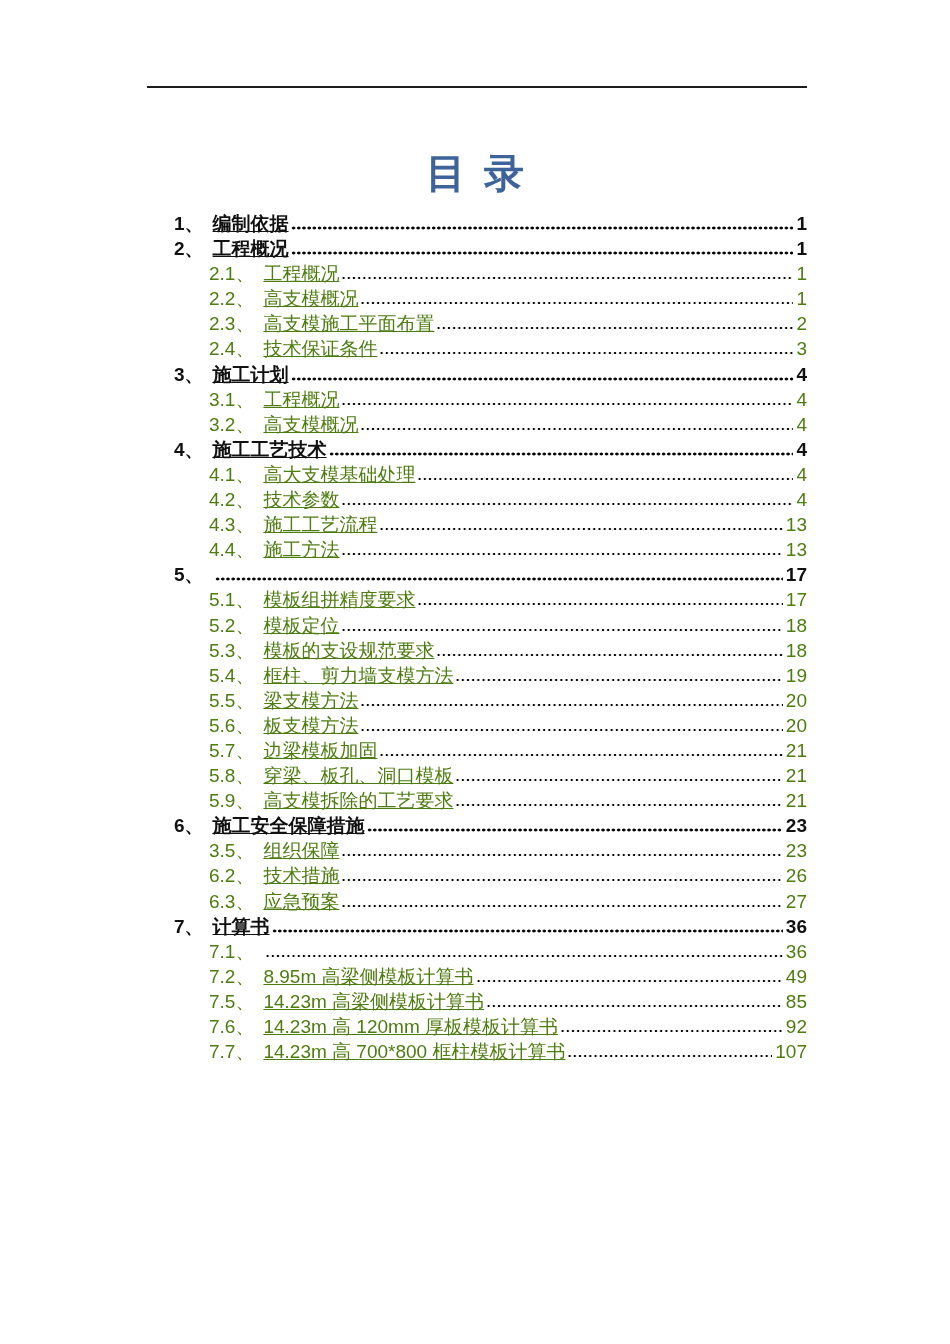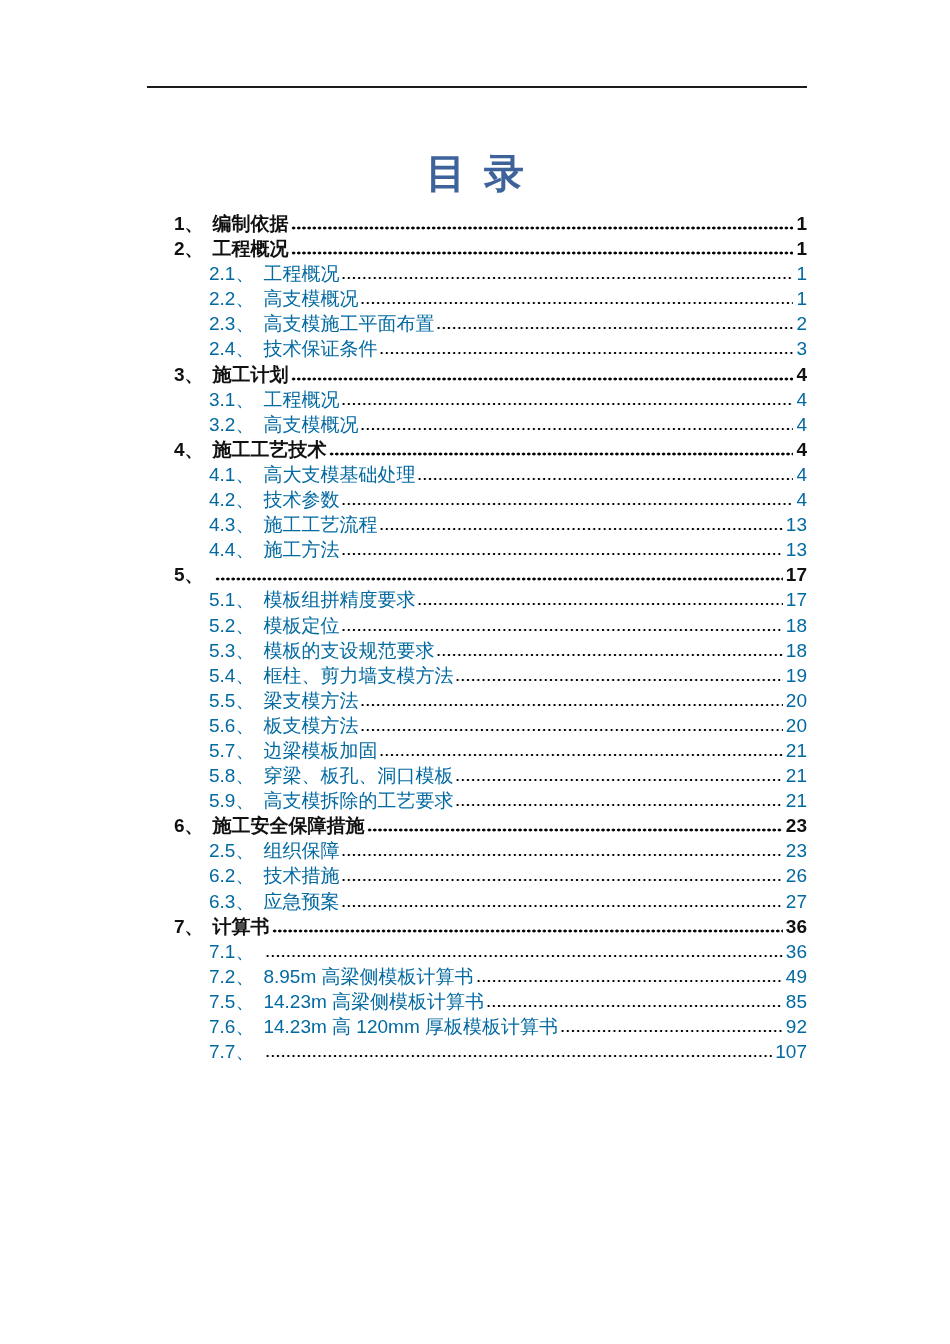--- a/index.html
+++ b/index.html
@@ -50,29 +50,30 @@
     font-size: 19px;
     line-height: 25.1px;
     white-space: nowrap;
   }
   .toc-row.level1 {
     font-weight: bold;
     padding-left: 27px;
   }
   .toc-row.level2 {
     padding-left: 62px;
-    color: #0369a1;
+    color: #4d7c0f;
     justify-content: flex-end;
   }
   .toc-row .num {
     margin-right: 9px;
     flex: 0 0 auto;
   }
   .toc-row .title {
     flex: 0 0 auto;
+    text-decoration: underline;
   }
   .toc-row .leader {
     flex: 1 1 auto;
     height: 4px;
     margin: 0 3px 0 2px;
     background-image: radial-gradient(circle, #000 1.05px, rgba(0,0,0,0) 1.45px);
     background-size: 5.2px 4px;
     background-repeat: repeat-x;
     background-position: left center;
   }
@@ -234,21 +235,21 @@
         <span class="leader"></span>
         <span class="pagenum">21</span>
       </div>
       <div class="toc-row level1">
         <span class="num">6、</span>
         <span class="title">施工安全保障措施</span>
         <span class="leader"></span>
         <span class="pagenum">23</span>
       </div>
       <div class="toc-row level2">
-        <span class="num">2.5、</span>
+        <span class="num">3.5、</span>
         <span class="title">组织保障</span>
         <span class="leader"></span>
         <span class="pagenum">23</span>
       </div>
       <div class="toc-row level2">
         <span class="num">6.2、</span>
         <span class="title">技术措施</span>
         <span class="leader"></span>
         <span class="pagenum">26</span>
       </div>
@@ -282,17 +283,18 @@
         <span class="pagenum">85</span>
       </div>
       <div class="toc-row level2">
         <span class="num">7.6、</span>
         <span class="title">14.23m 高 120mm 厚板模板计算书</span>
         <span class="leader"></span>
         <span class="pagenum">92</span>
       </div>
       <div class="toc-row level2">
         <span class="num">7.7、</span>
+        <span class="title">14.23m 高 700*800 框柱模板计算书</span>
         <span class="leader"></span>
         <span class="pagenum">107</span>
       </div>
     </div>
 </div>
 
 </body></html>

